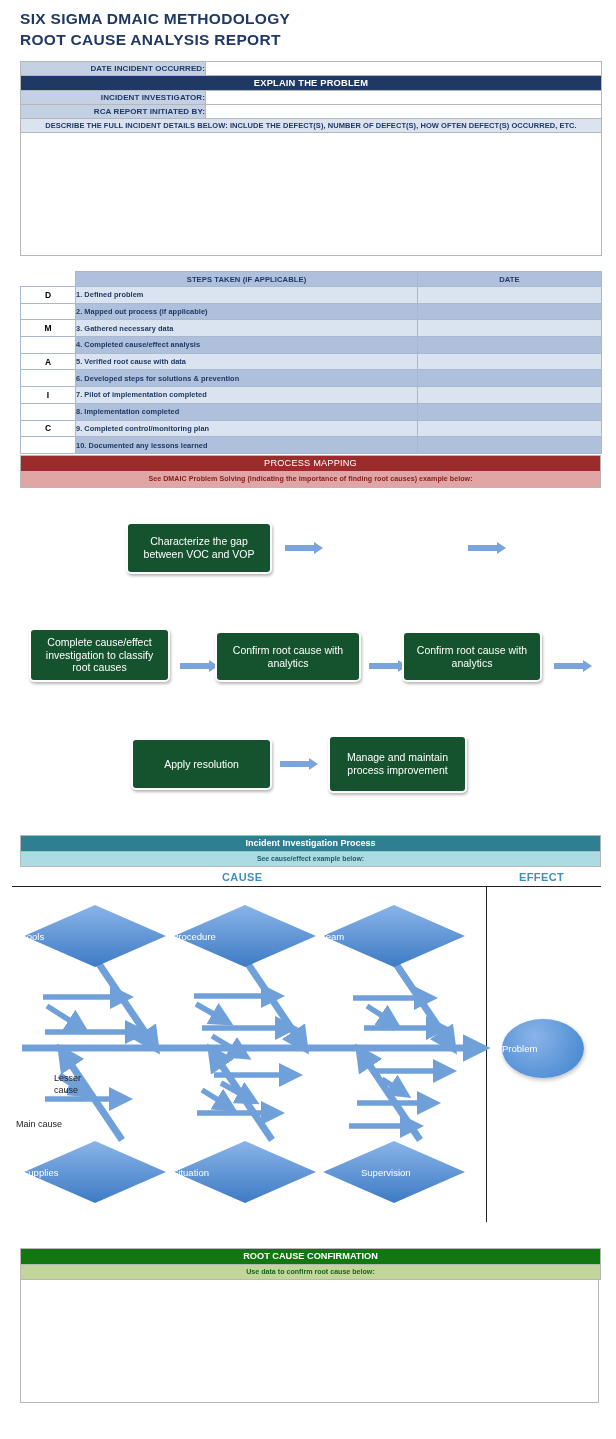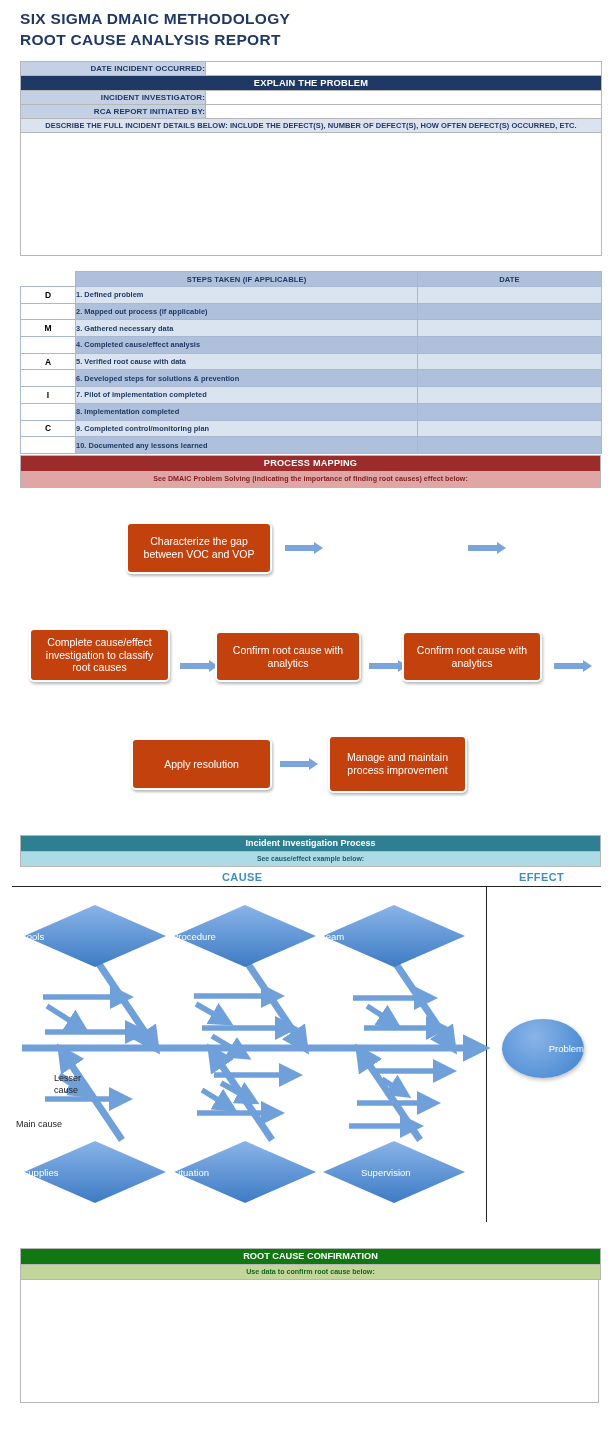--- a/index.html
+++ b/index.html
@@ -60,33 +60,33 @@
     color:#1f3864;font-weight:bold;font-size:7.4px;
     padding-left:6px;height:15.7px;letter-spacing:.05px;
   }
   .st-date{height:15.7px;}
   .row-a .st-step,.row-a .st-date{background:#dae3f0;}
   .row-b .st-step,.row-b .st-date{background:#aec0dc;}
 
   
   #pm-head{
     position:absolute;left:20px;top:455px;width:579px;height:15px;
-    background:#9c2b2b;color:#ffffff;font-weight:bold;font-size:9.2px;
+    background:#9c2b2b;color:#ffffff;font-weight:normal;font-size:9.2px;
     text-align:center;line-height:15px;border:1px solid #b7b7b7;
     letter-spacing:.2px;
   }
   #pm-sub{
     position:absolute;left:20px;top:471px;width:579px;height:15px;
     background:#e0a6a6;color:#7f1d1d;font-weight:bold;font-size:7.1px;
     text-align:center;line-height:15px;border:1px solid #b7b7b7;
     letter-spacing:.05px;
   }
 
   .flow-box{
-    position:absolute;background:#c2410c;color:#ffffff;
+    position:absolute;background:#14532d;color:#ffffff;
     border-radius:5px;border:2px solid #ffffff;
     box-shadow:1px 2px 3px rgba(0,0,0,.28);
     display:flex;align-items:center;justify-content:center;
     text-align:center;font-size:10.5px;line-height:12.6px;
     padding:2px 5px;box-sizing:border-box;
   }
   .arrow{position:absolute;height:12px;}
   .arrow .shaft{
     position:absolute;left:0;top:3px;height:6px;background:#7aa5dc;
   }
@@ -125,21 +125,21 @@
 
   .diamond{
     position:absolute;display:flex;align-items:center;justify-content:flex-start;
     color:#ffffff;font-size:9.5px;text-align:center;line-height:11px;
   }
   .diamond svg{position:absolute;left:0;top:0;}
   .diamond span{position:relative;z-index:2;}
 
   .ellipse{
     position:absolute;border-radius:50%;
-    display:flex;align-items:center;justify-content:flex-end;
+    display:flex;align-items:center;justify-content:flex-start;
     color:#ffffff;font-size:9.5px;
     background:radial-gradient(circle at 40% 30%,#8ab4e8,#4f8ed4 75%);
     box-shadow:1px 2px 4px rgba(0,0,0,.25);
   }
 
   .fish-txt{
     position:absolute;color:#222222;font-size:9px;
     font-family:"Liberation Sans",sans-serif;line-height:11.5px;
   }
 
@@ -259,21 +259,21 @@
       </tr>
       <tr class="row-b">
         <td class="st-phase"></td>
         <td class="st-step">10. Documented any lessons learned</td>
         <td class="st-date"></td>
       </tr>
     </tbody>
   </table>
 
   <div id="pm-head">PROCESS MAPPING</div>
-  <div id="pm-sub">See DMAIC Problem Solving (indicating the importance of finding root causes) effect below:</div>
+  <div id="pm-sub">See DMAIC Problem Solving (indicating the importance of finding root causes) example below:</div>
 
   <div class="flow-box" style="left:126px;top:522px;width:146px;height:52px;">Characterize the gap between VOC and VOP</div>
   <div class="arrow" style="left:285px;top:542px;width:38px;">
     <div class="shaft" style="width:29px;"></div>
       <div class="head" style="left:29px;"></div>
   </div>
   <div class="arrow" style="left:468px;top:542px;width:38px;">
     <div class="shaft" style="width:29px;"></div>
       <div class="head" style="left:29px;"></div>
   </div>

